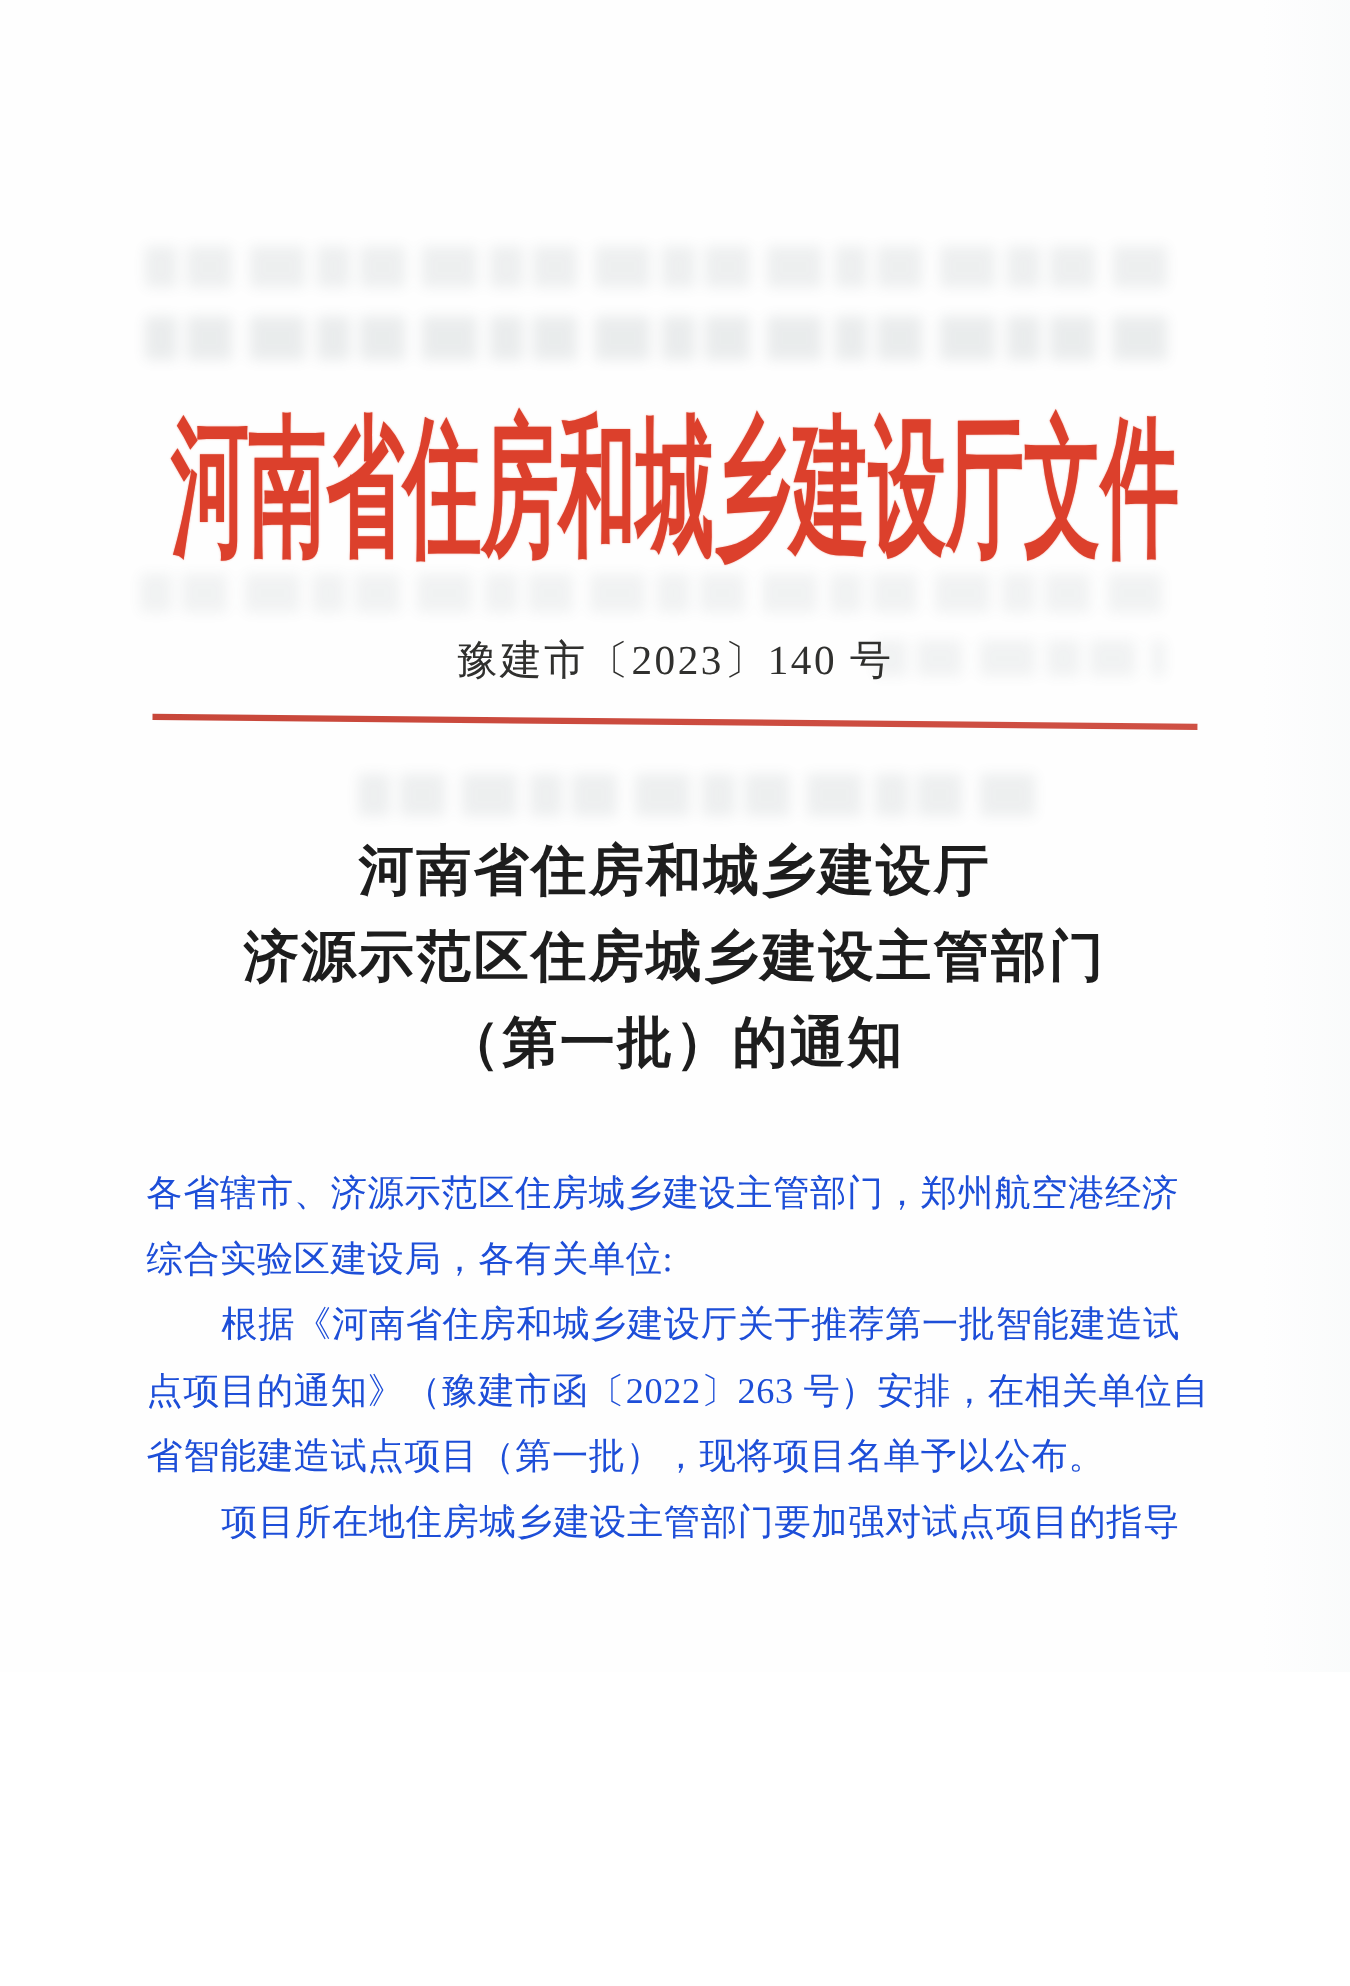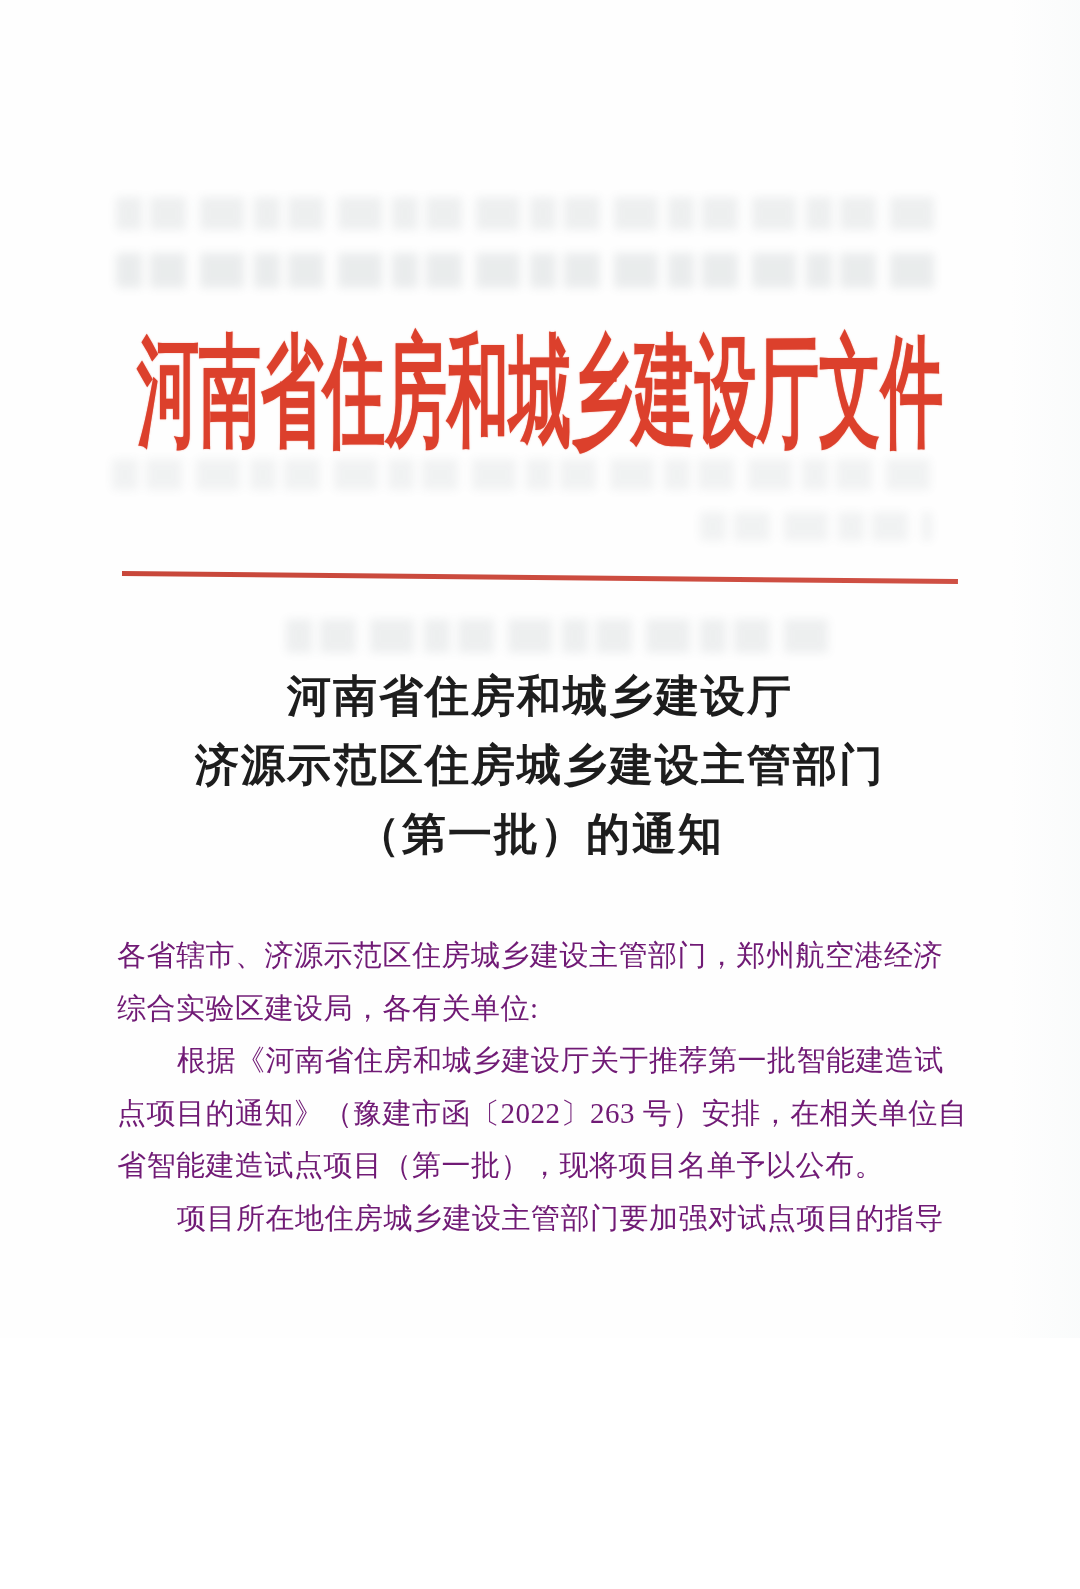--- a/index.html
+++ b/index.html
@@ -94,21 +94,21 @@
     line-height: 69px;
     letter-spacing: 2px;
   }
 
   .body-text {
     position: absolute;
     left: 117px; top: 929px;
     width: 830px;
     font-size: 29px;
     line-height: 52.5px;
-    color: #701a75;
+    color: #1d4ed8;
     letter-spacing: 0.5px;
   }
   .bline {
     white-space: nowrap;
   }
   .bline.indent {
     padding-left: 60px;
   }
 
   .page-number {
@@ -129,20 +129,21 @@
   <div class="ghost ghost-1"></div>
   <div class="ghost ghost-2"></div>
   <div class="ghost ghost-3"></div>
   <div class="ghost ghost-4"></div>
   <div class="ghost ghost-5"></div>
 
   <div class="red-header">
     <span class="stretch">河南省住房和城乡建设厅文件</span>
   </div>
 
+  <div class="doc-number">豫建市〔2023〕140 号</div>
 
   <div class="red-rule"></div>
 
   <div class="notice-title">
     <div>河南省住房和城乡建设厅</div>
     <div>济源示范区住房城乡建设主管部门</div>
     <div>（第一批）的通知</div>
   </div>
 
   <div class="body-text">

